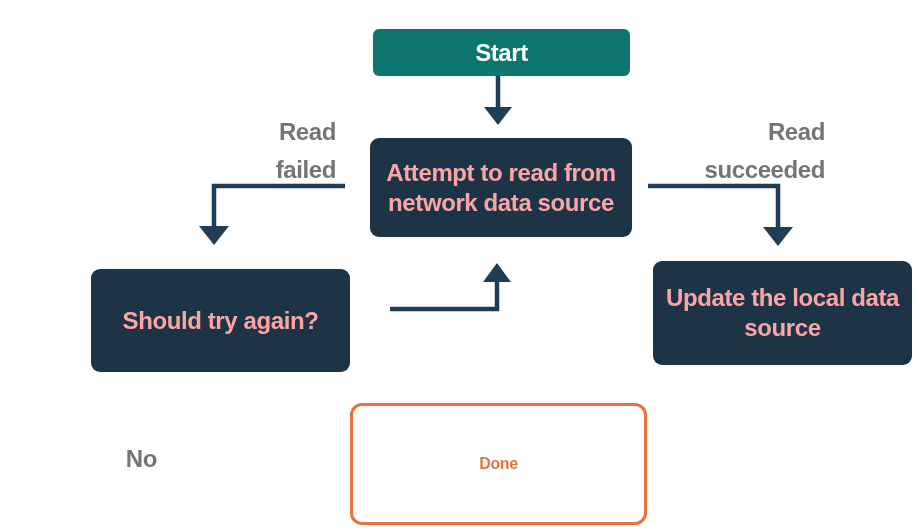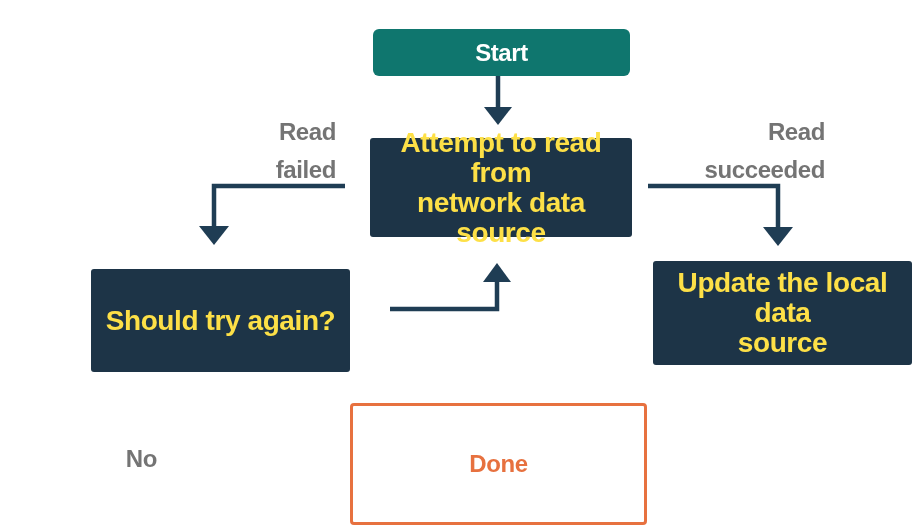--- a/index.html
+++ b/index.html
@@ -46,45 +46,45 @@
     left: 373px; top: 8px;
     width: 257px; height: 47px;
     background: #0f766e;
     border-radius: 6px;
     color: #ffffff;
     font-size: 24px;
     margin-top: 21px;
   }
   .node-process {
     background: #1d3447;
-    border-radius: 3px;
-    color: #fde047;
-    font-size: 28px;
+    border-radius: 9px;
+    color: #fca5a5;
+    font-size: 24px;
     line-height: 30px;
   }
   .node-attempt {
     left: 370px; top: 138px;
     width: 262px; height: 99px;
   }
   .node-should-try {
     left: 91px; top: 269px;
     width: 259px; height: 103px;
   }
   .node-update {
     left: 653px; top: 261px;
     width: 259px; height: 104px;
   }
   .node-done {
     left: 350px; top: 403px;
     width: 297px; height: 122px;
     background: transparent;
     border: 3.5px solid #e7713f;
-    border-radius: 4px;
+    border-radius: 12px;
     color: #e7713f;
-    font-size: 24px;
+    font-size: 16px;
   }
   .edge-label {
     position: absolute;
     color: #747474;
     font-weight: 700;
     font-size: 24px;
     line-height: 38px;
     text-align: right;
     letter-spacing: -0.4px;
     white-space: pre-line;

